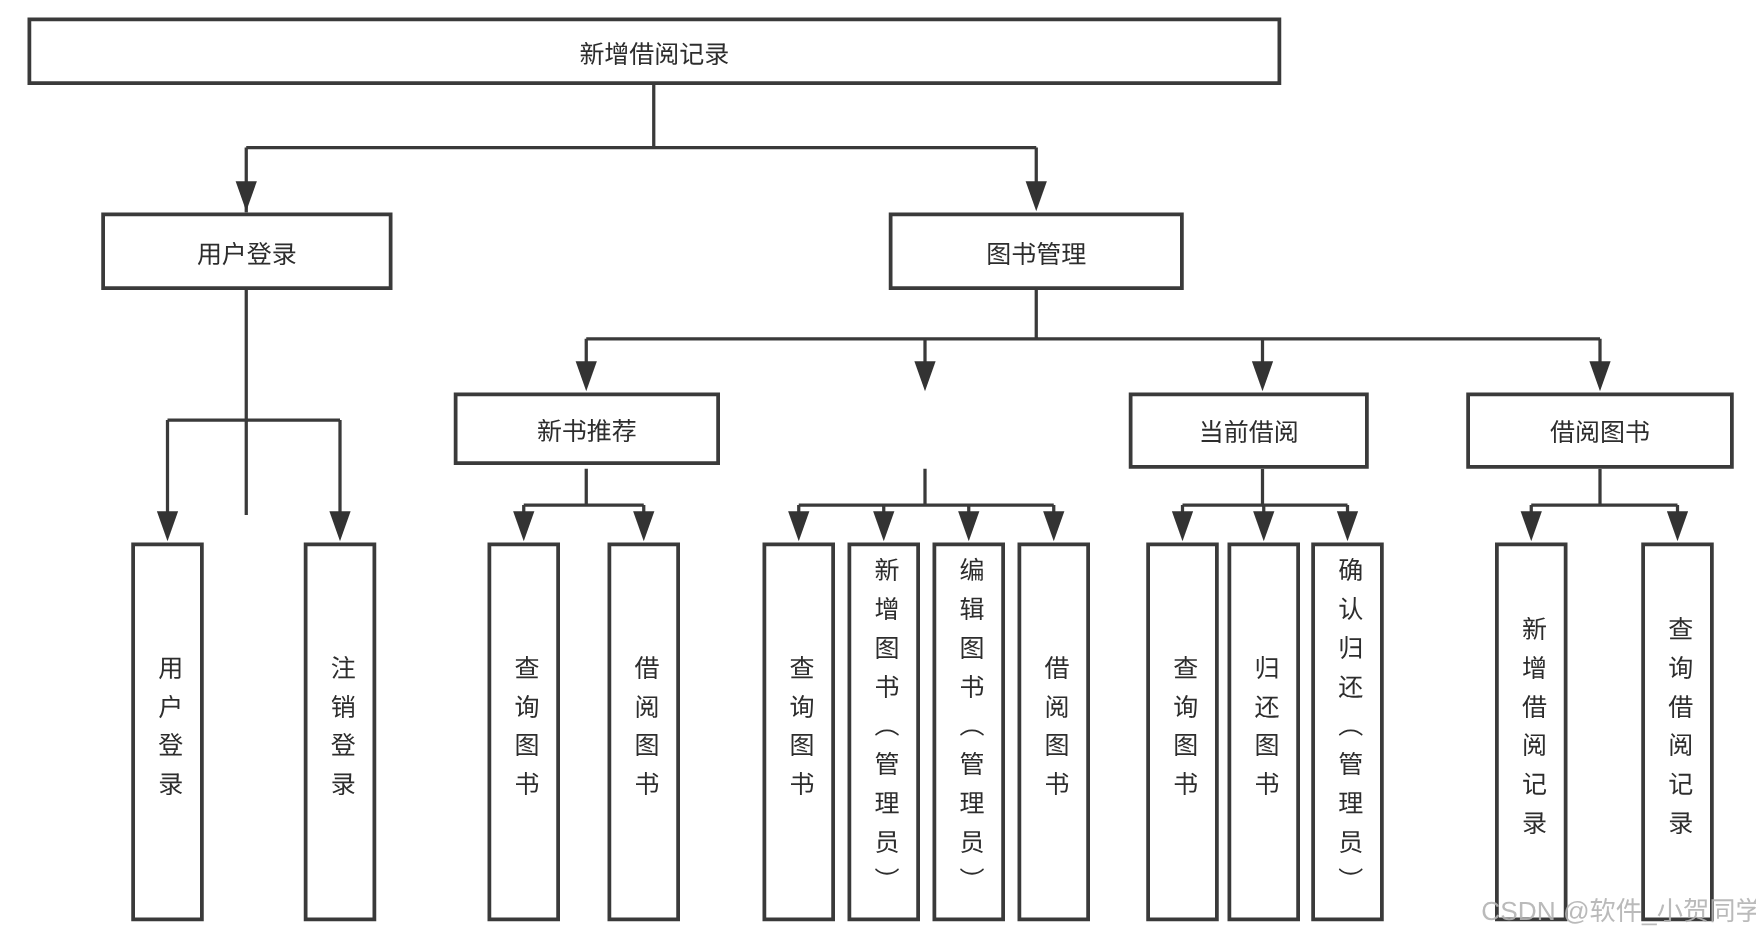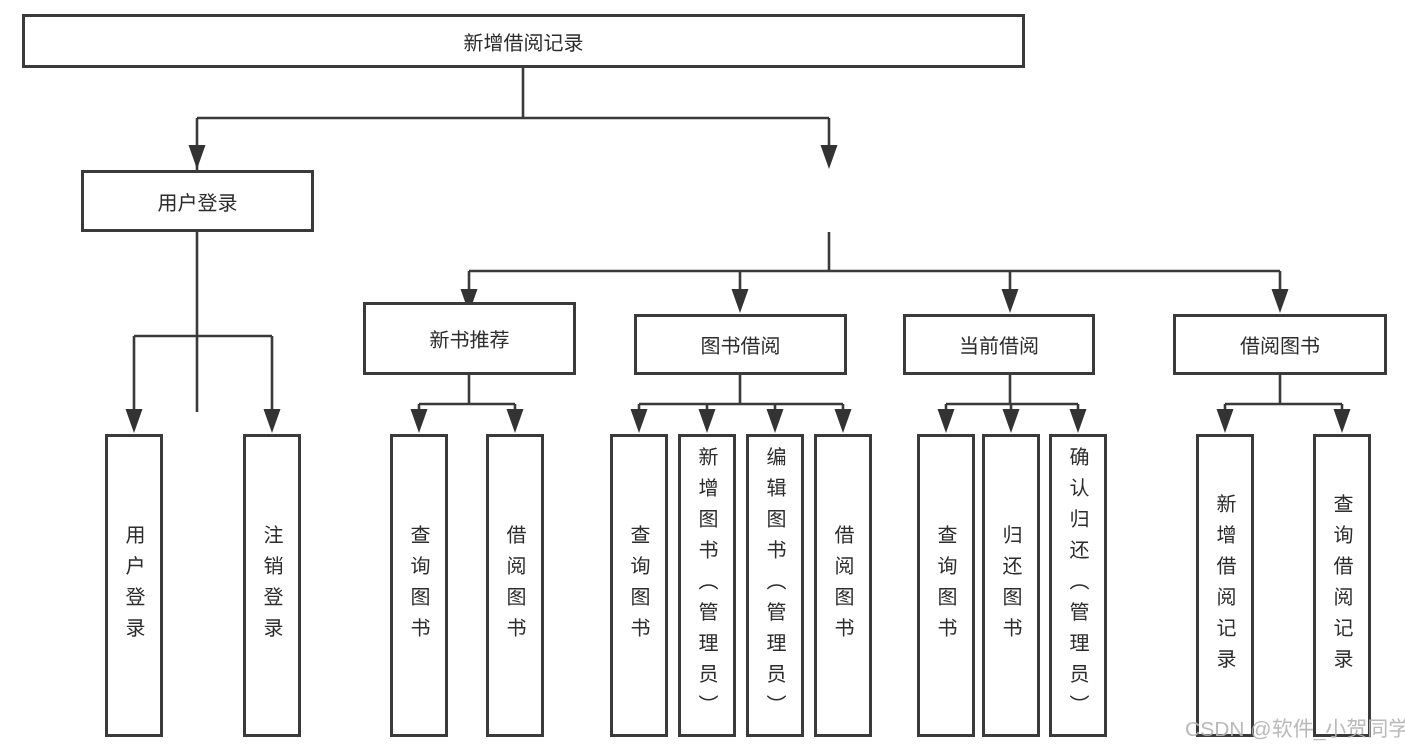--- a/index.html
+++ b/index.html
@@ -94,26 +94,26 @@
     <polygon points="1333.5,409 1350.5,409 1342,433"></polygon>
   </svg>
 
   <div class="node h" style="left:22px;top:14px;width:1003px;height:54px">
     <span>新增借阅记录</span>
   </div>
 
   <div class="node h" style="left:81px;top:170px;width:233px;height:62px">
     <span>用户登录</span>
   </div>
+  <div class="node h" style="left:711px;top:170px;width:236px;height:62px">
+    <span>图书管理</span>
+  </div>
 
-  <div class="node h" style="left:363px;top:302px;width:213px;height:73px">
+  <div class="node h" style="left:363px;top:314px;width:213px;height:58px">
     <span>新书推荐</span>
-  </div>
-  <div class="node h" style="left:634px;top:314px;width:213px;height:61px">
-    <span>图书借阅</span>
   </div>
   <div class="node h" style="left:903px;top:314px;width:192px;height:61px">
     <span>当前借阅</span>
   </div>
   <div class="node h" style="left:1173px;top:314px;width:214px;height:61px">
     <span>借阅图书</span>
   </div>
 
   <div class="node v" style="left:105px;top:434px;width:58px;height:303px">
     <span>用户登录</span>

